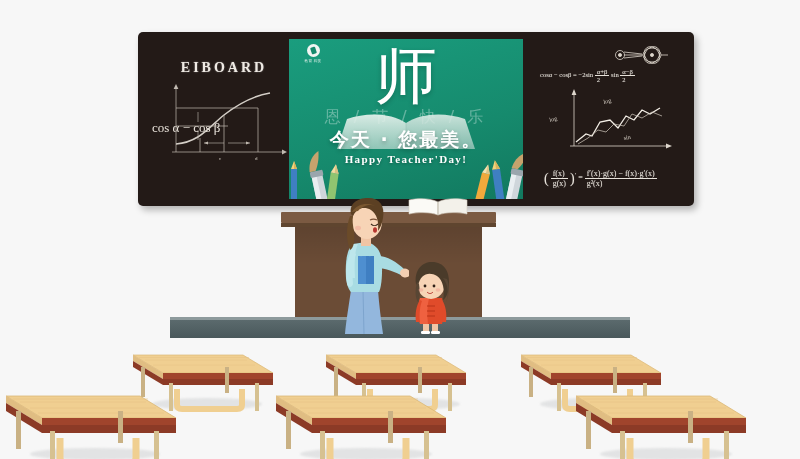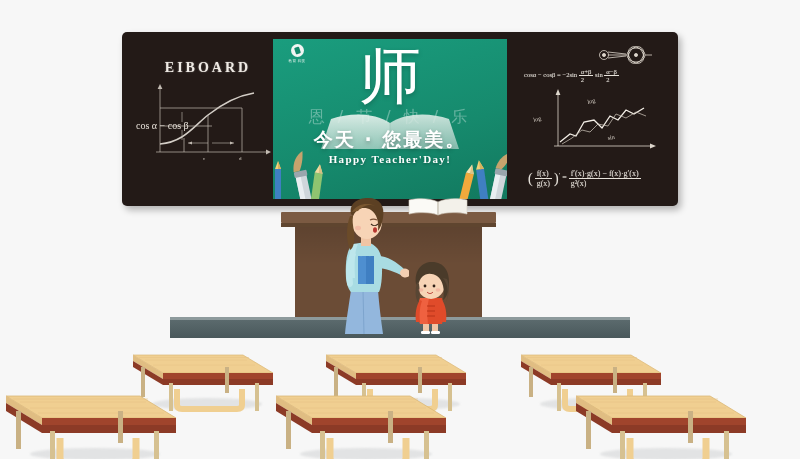--- a/index.html
+++ b/index.html
@@ -6,40 +6,40 @@
   body{
     width:800px;height:459px;overflow:hidden;
     background:#f7f7f7;
     font-family:"Liberation Sans", sans-serif;
     position:relative;
   }
   #stage{position:absolute;left:0;top:0;width:800px;height:459px;background:#f7f7f7;overflow:hidden;}
 
   
   #blackboard{
-    position:absolute;left:122px;top:32px;width:556px;height:174px;
+    position:absolute;left:138px;top:32px;width:556px;height:174px;
     background:#231a17;
     border-radius:5px;
     box-shadow:3px 4px 7px rgba(0,0,0,.28);
   }
   .panel{position:absolute;top:0;bottom:0;}
 
   
   #panel-left{left:6px;width:160px;top:6px;bottom:6px;}
   .board-title{
     position:absolute;left:0;right:0;text-align:center;
     color:#efeae4;font-family:"Liberation Serif", serif;
     font-weight:bold;letter-spacing:3px;
     text-shadow:0 0 2px rgba(255,255,255,.35);
   }
   #eiboard-title{top:22px;font-size:14px;}
   #smart-title{bottom:12px;font-size:11.5px;letter-spacing:.6px;}
   #left-graph{position:absolute;left:14px;top:44px;width:134px;height:80px;}
   #cos-label{
-    position:absolute;left:8px;top:82px;color:#e8e2da;font-size:10px;
+    position:absolute;left:8px;top:82px;color:#e8e2da;font-size:13px;
     font-family:"Liberation Serif", serif;white-space:nowrap;
   }
 
   
   #panel-center{left:151px;width:234px;top:7px;bottom:7px;
     background:linear-gradient(165deg,#1a9d7e 0%,#168a6d 60%,#12795f 100%);
     overflow:hidden;}
   #logo-badge{position:absolute;left:7px;top:5px;width:34px;height:26px;}
   #logo-circle{
     width:13px;height:13px;border-radius:50%;

